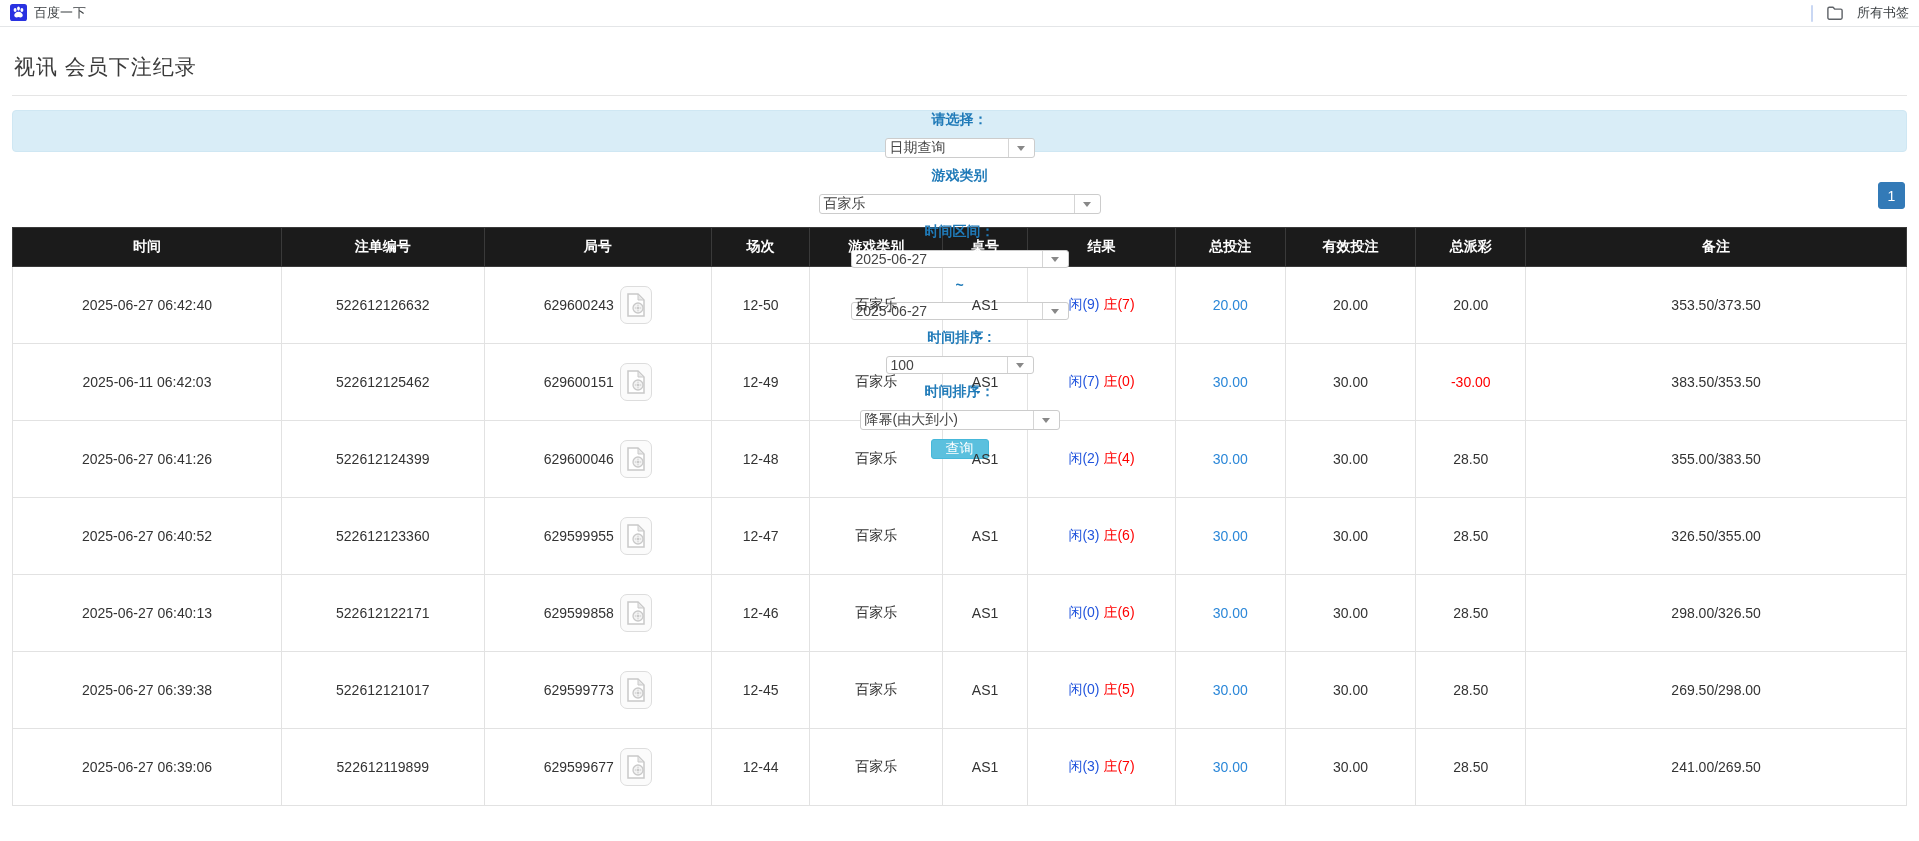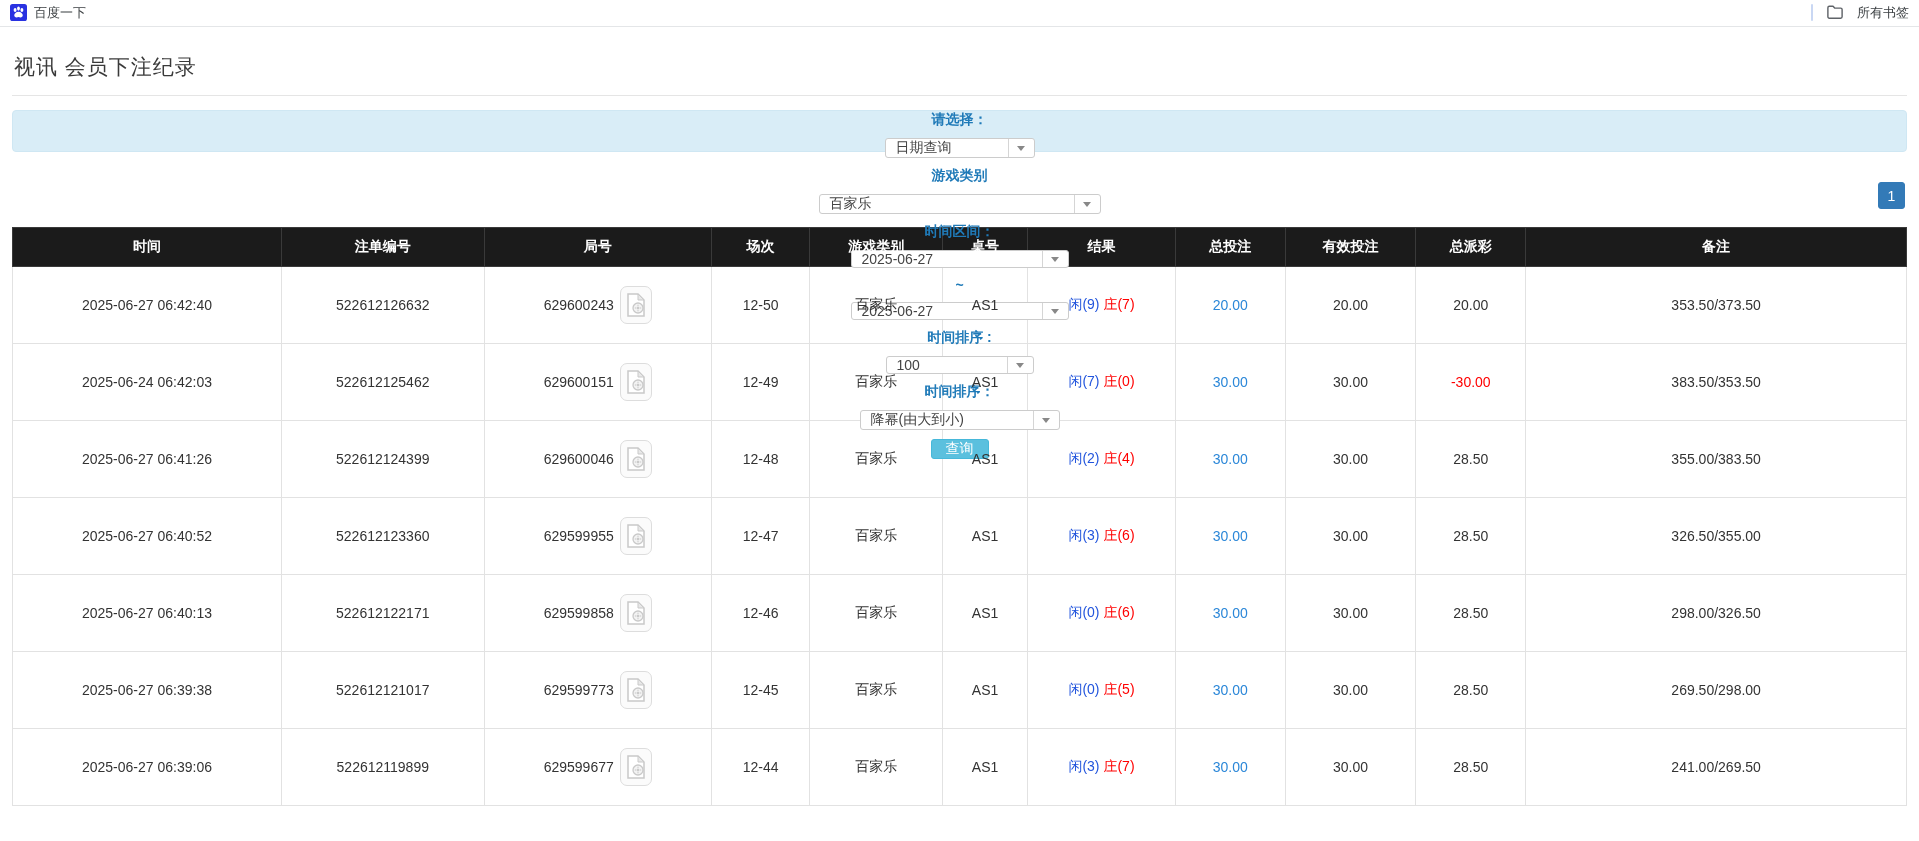--- a/index.html
+++ b/index.html
@@ -4,39 +4,39 @@
 <style>
   * { box-sizing: border-box; margin: 0; padding: 0; }
   html,body { width: 1919px; height: 841px; background: #fff;
     font-family: "Liberation Sans", "DejaVu Sans", sans-serif; color: #333; }
 
   
   .bookmarks-bar { height: 27px; display: flex; align-items: center;
     justify-content: space-between; padding: 0 10px; border-bottom: 1px solid #e4e6e8; }
   .bm-left { display: flex; gap: 7px; cursor: pointer; }
   .bm-left span { font-size: 13px; color: #3c4043; }
-  .bm-right { display: flex; align-items: flex-start; gap: 13px; }
+  .bm-right { display: flex; align-items: center; gap: 13px; }
   .bm-divider { width: 2px; height: 17px; background: #c9d7f3; border-radius: 1px; }
   .bm-right span { font-size: 13px; color: #3c4043; }
 
   
   .content { padding: 0 12px; }
   h1.page-title { font-size: 21px; font-weight: 400; color: #3a3a3a;
     margin: 26px 0 14px 2px; letter-spacing: 1px; }
   .title-rule { border: none; border-top: 1px solid #e5e5e5; margin-bottom: 14px; }
 
   
   .filter-bar { background: #d9edf7; border: 1px solid #cfe7f3; border-radius: 4px;
     height: 42px; display: flex; align-items: center; gap: 9px; padding: 0 12px;
     white-space: nowrap; flex-direction: column; }
   .flabel { color: #1f7ab8; font-weight: bold; font-size: 14px; }
   .select { background: #fff; border: 1px solid #ccc; border-radius: 3px; height: 30px;
     display: inline-flex; align-items: center; justify-content: space-between;
     font-size: 14px; color: #444; cursor: pointer; }
-  .select .val { padding: 0 10px; overflow: hidden; }
+  .select .val { padding: 0 4px; overflow: hidden; }
   .caret-zone { width: 26px; align-self: stretch; border-left: 1px solid #d5d5d5;
     display: flex; align-items: center; justify-content: center; }
   .caret { width: 0; height: 0; border-left: 4px solid transparent;
     border-right: 4px solid transparent; border-top: 5px solid #888; }
   .tilde { color: #1f7ab8; font-weight: bold; font-size: 14px; }
   .search-btn { background: #5bc0de; border: 1px solid #46b8da; color: #fff;
     font-size: 14px; border-radius: 3px; height: 30px; padding: 0 14px; cursor: pointer;
     font-family: inherit; }
 
   
@@ -208,21 +208,21 @@
         <td>12-50</td>
         <td>百家乐</td>
         <td>AS1</td>
         <td><span class="res-player">闲(9)</span> <span class="res-banker">庄(7)</span></td>
         <td><a class="bet-link">20.00</a></td>
         <td>20.00</td>
         <td class="payout">20.00</td>
         <td>353.50/373.50</td>
       </tr>
       <tr>
-        <td>2025-06-24 06:42:03</td>
+        <td>2025-06-11 06:42:03</td>
         <td>522612125462</td>
         <td class="round-cell"><span class="round-wrap">
               <span>629600151</span>
               <span class="video-btn">
                 <svg width="20" height="24" viewBox="0 0 20 24">
                   <path d="M2 1h10l6 6v16H2z" fill="#fff" stroke="#c9c9c9" stroke-width="1.5"></path>
                   <path d="M12 1l6 6h-6z" fill="#e8e8e8" stroke="#c9c9c9"></path>
                   <circle cx="12" cy="15" r="5" fill="#f3f3f3" stroke="#c9c9c9" stroke-width="1.3"></circle>
                   <circle cx="12" cy="15" r="1.2" fill="#c9c9c9"></circle>
                   <circle cx="12" cy="12.4" r="1" fill="#dcdcdc"></circle>

